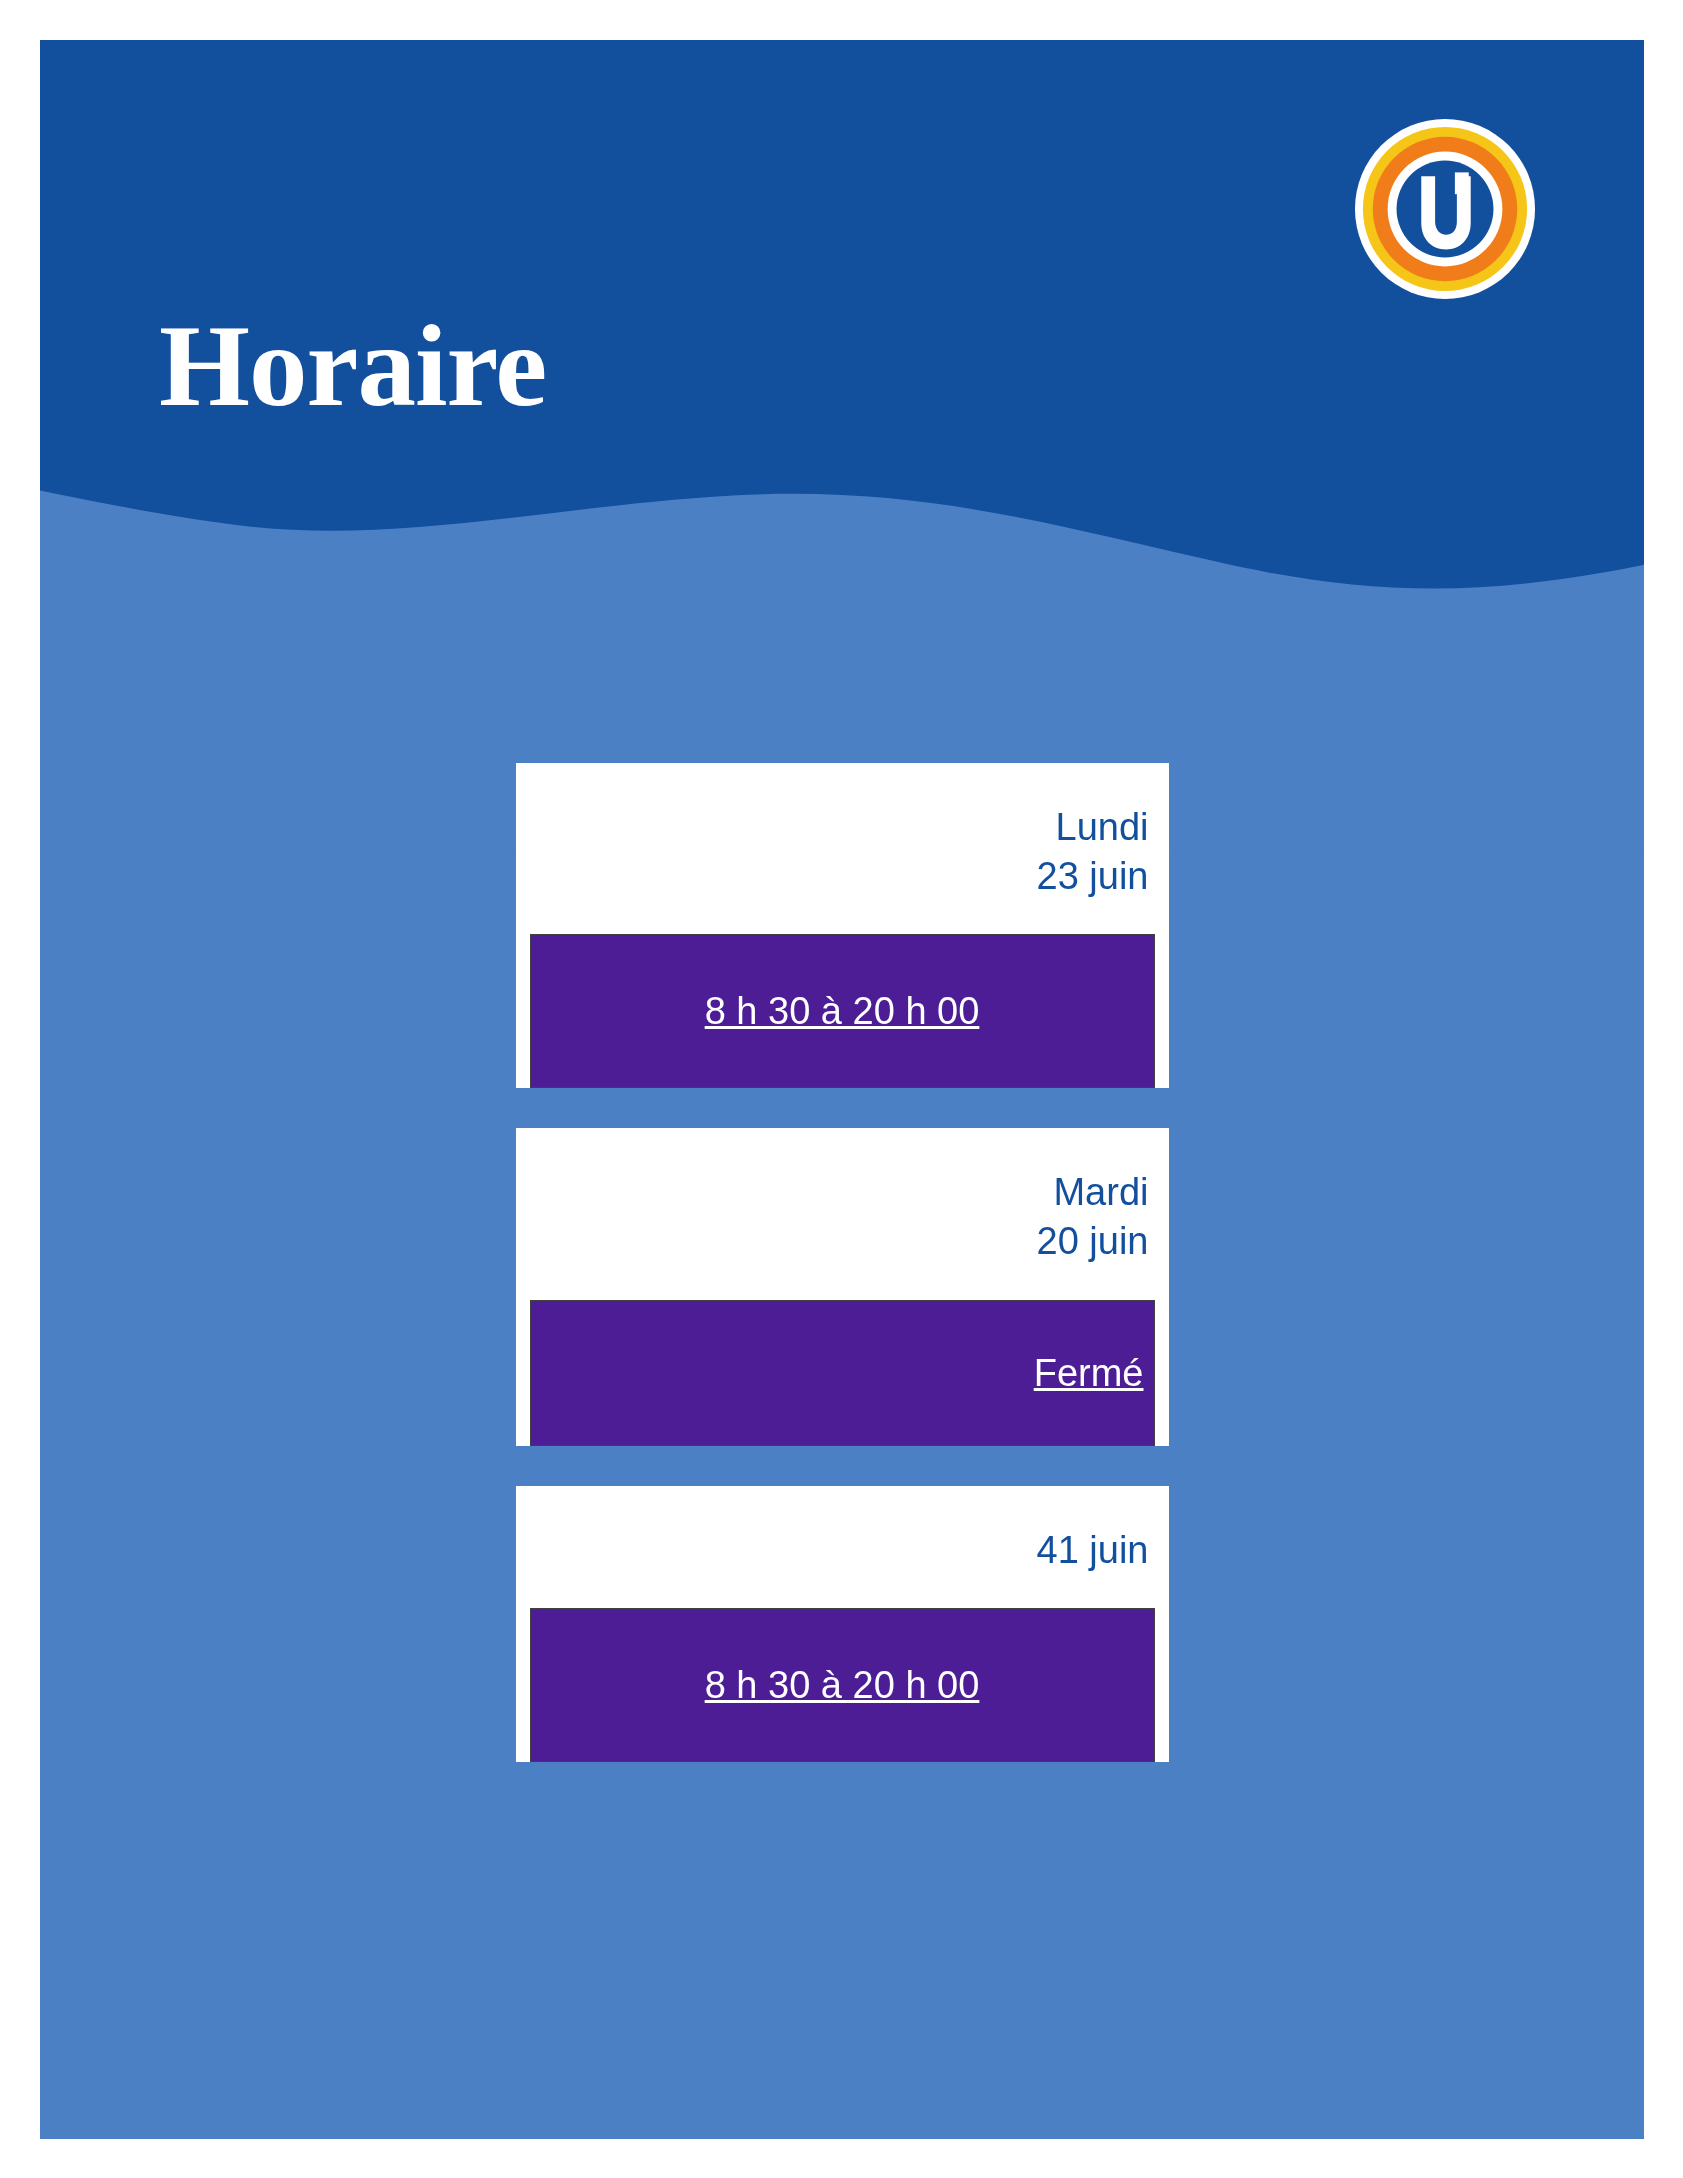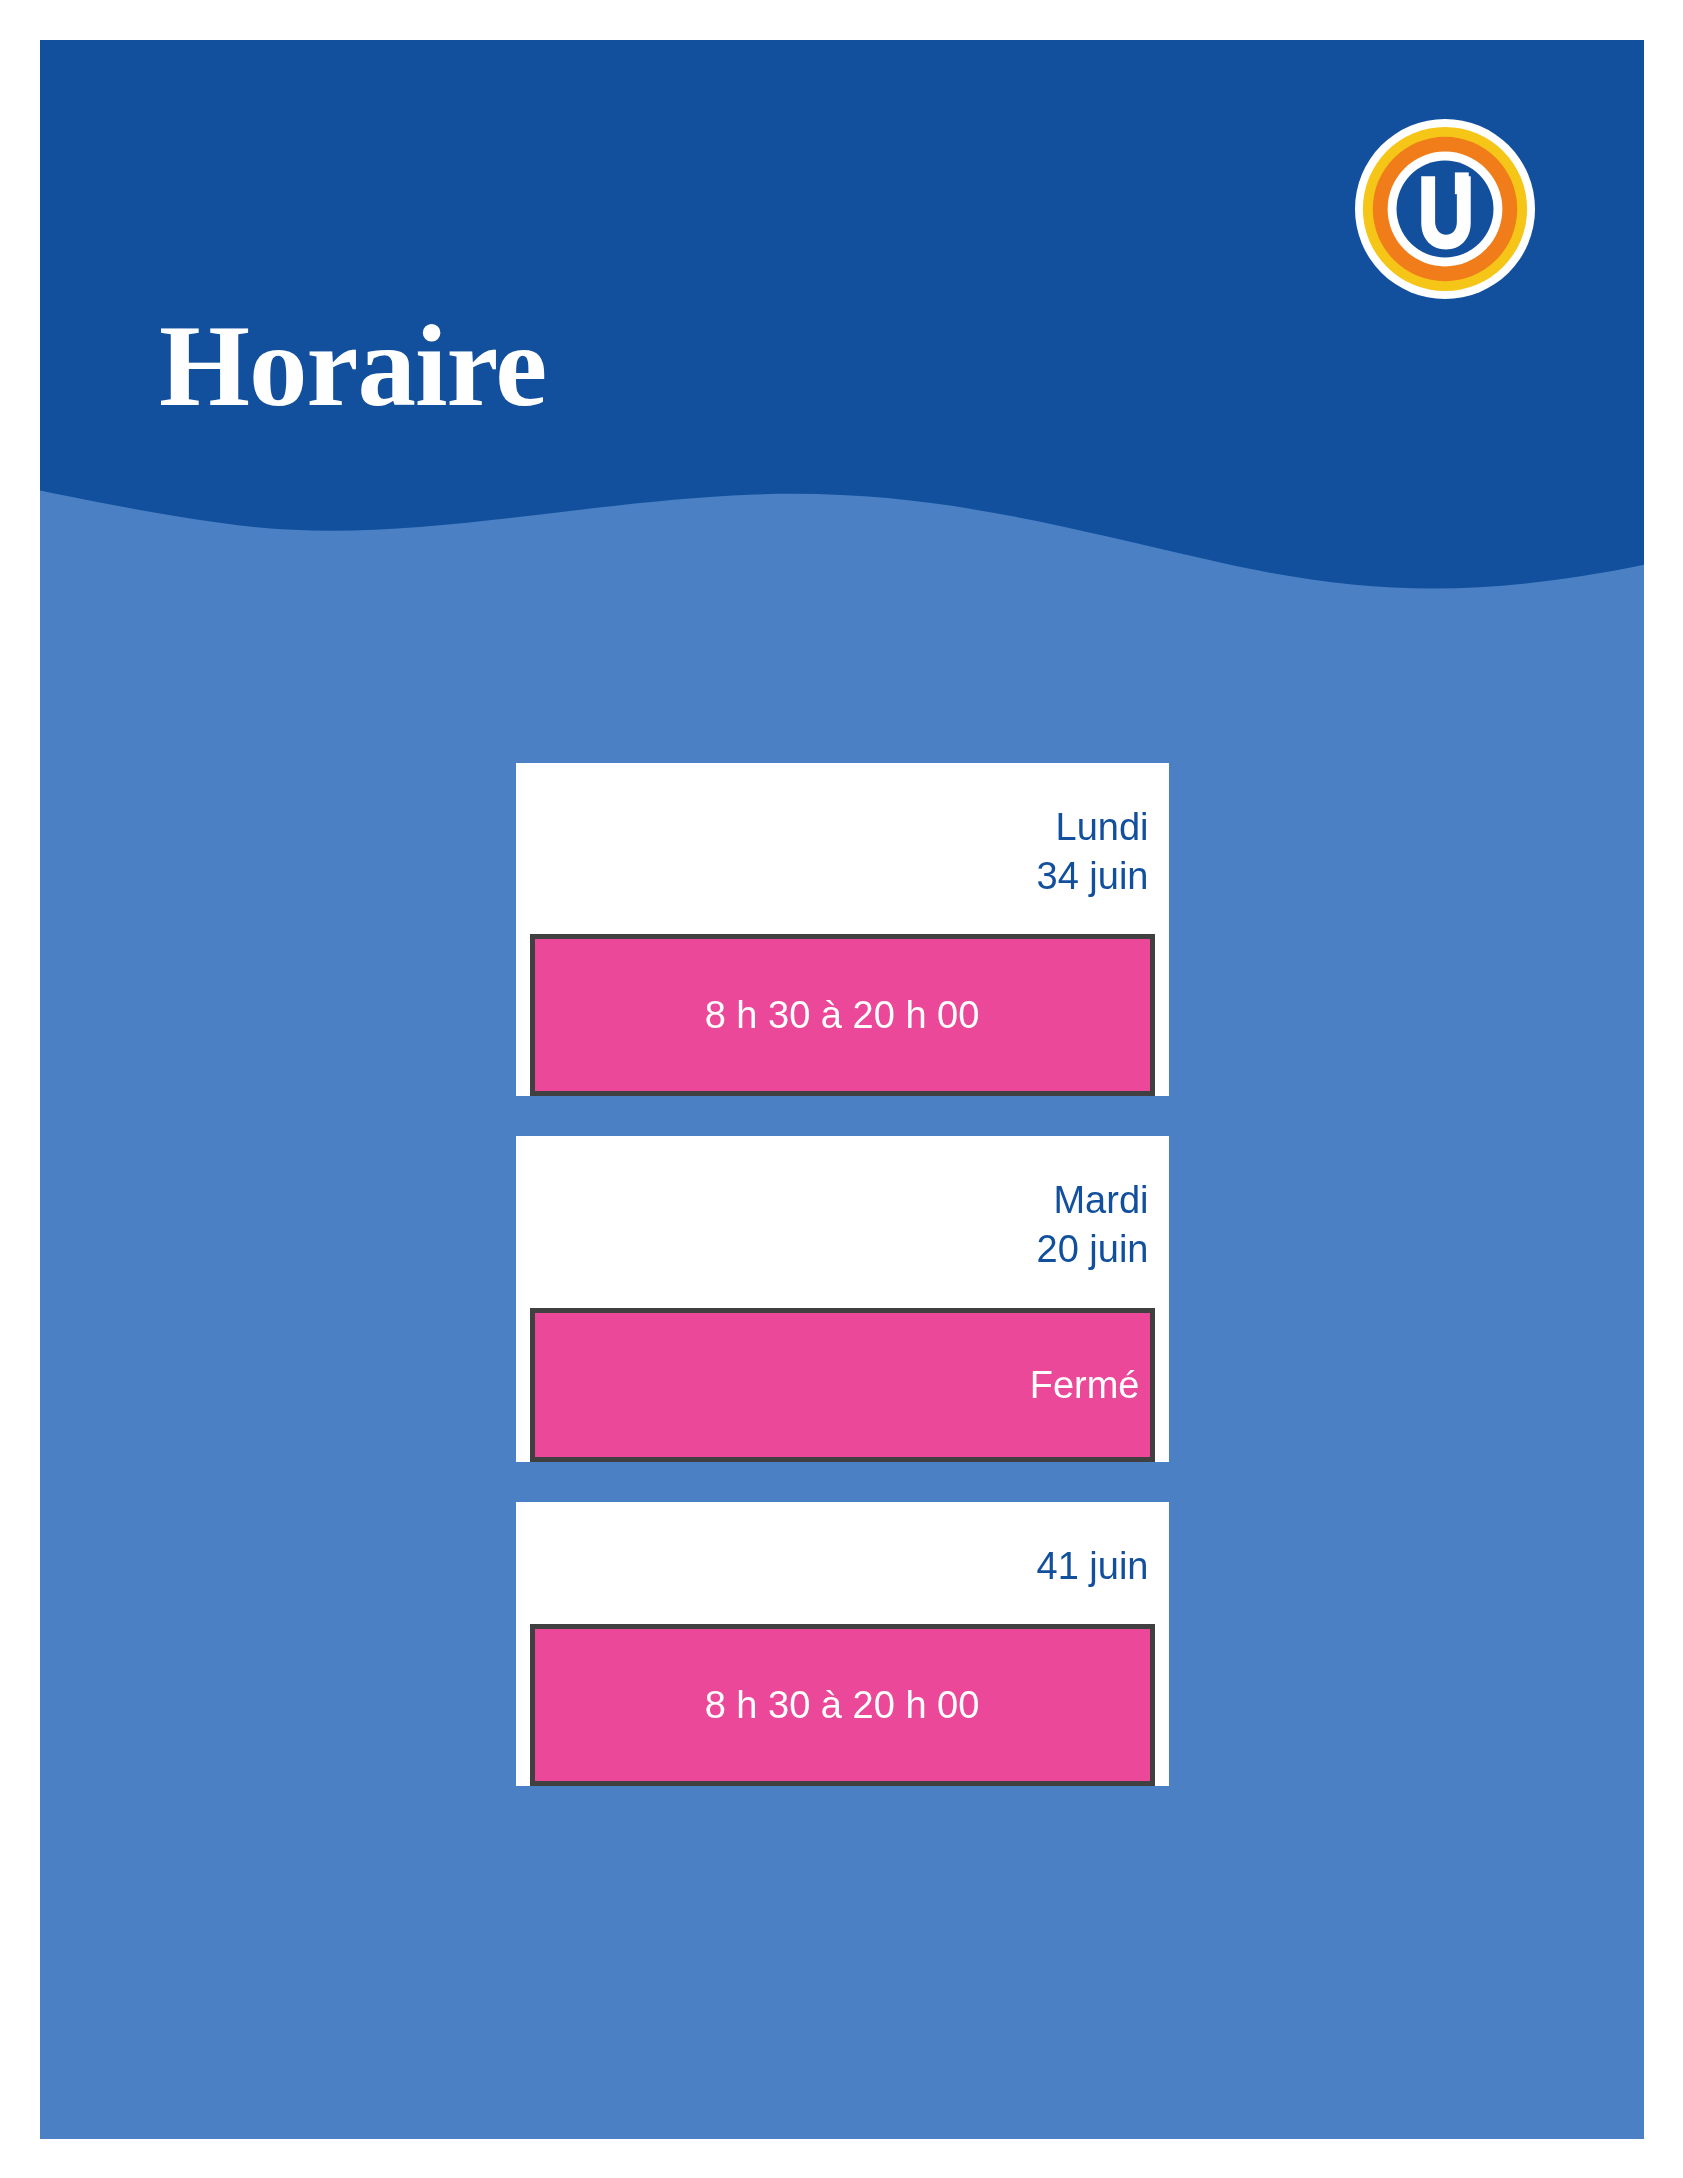--- a/index.html
+++ b/index.html
@@ -108,28 +108,29 @@
     padding: 40px 20px 34px 20px;
     text-align: right;
     color: #12509e;
     font-size: 38px;
     line-height: 1.28;
     font-weight: normal;
   }
 
   .card-hours {
     margin: 0 14px 14px 14px;
-    border: 5px solid #404040;
-    background: #ec4899;
+    border: 1px solid #404040;
+    background: #4c1d95;
     color: #ffffff;
     text-align: center;
     font-size: 38px;
     line-height: 1;
     padding: 57px 10px 57px 10px;
     box-sizing: border-box;
+    text-decoration: underline;
   }
 
   .card-hours.closed {
     padding: 53px 10px 53px 10px;
     text-align: right;
   }
 </style>
 </head>
 <body>
 
@@ -157,21 +158,21 @@
           <rect x="103" y="56" width="14" height="22" fill="#ffffff"></rect>
         </svg>
       </div>
     </div>
 
     <div class="cards">
 
       <div class="card">
         <div class="card-day">
           <div>Lundi</div>
-          <div>34 juin</div>
+          <div>23 juin</div>
         </div>
         <div class="card-hours">8 h 30 à 20 h 00</div>
       </div>
 
       <div class="card">
         <div class="card-day">
           <div>Mardi</div>
           <div>20 juin</div>
         </div>
         <div class="card-hours closed">Fermé</div>

